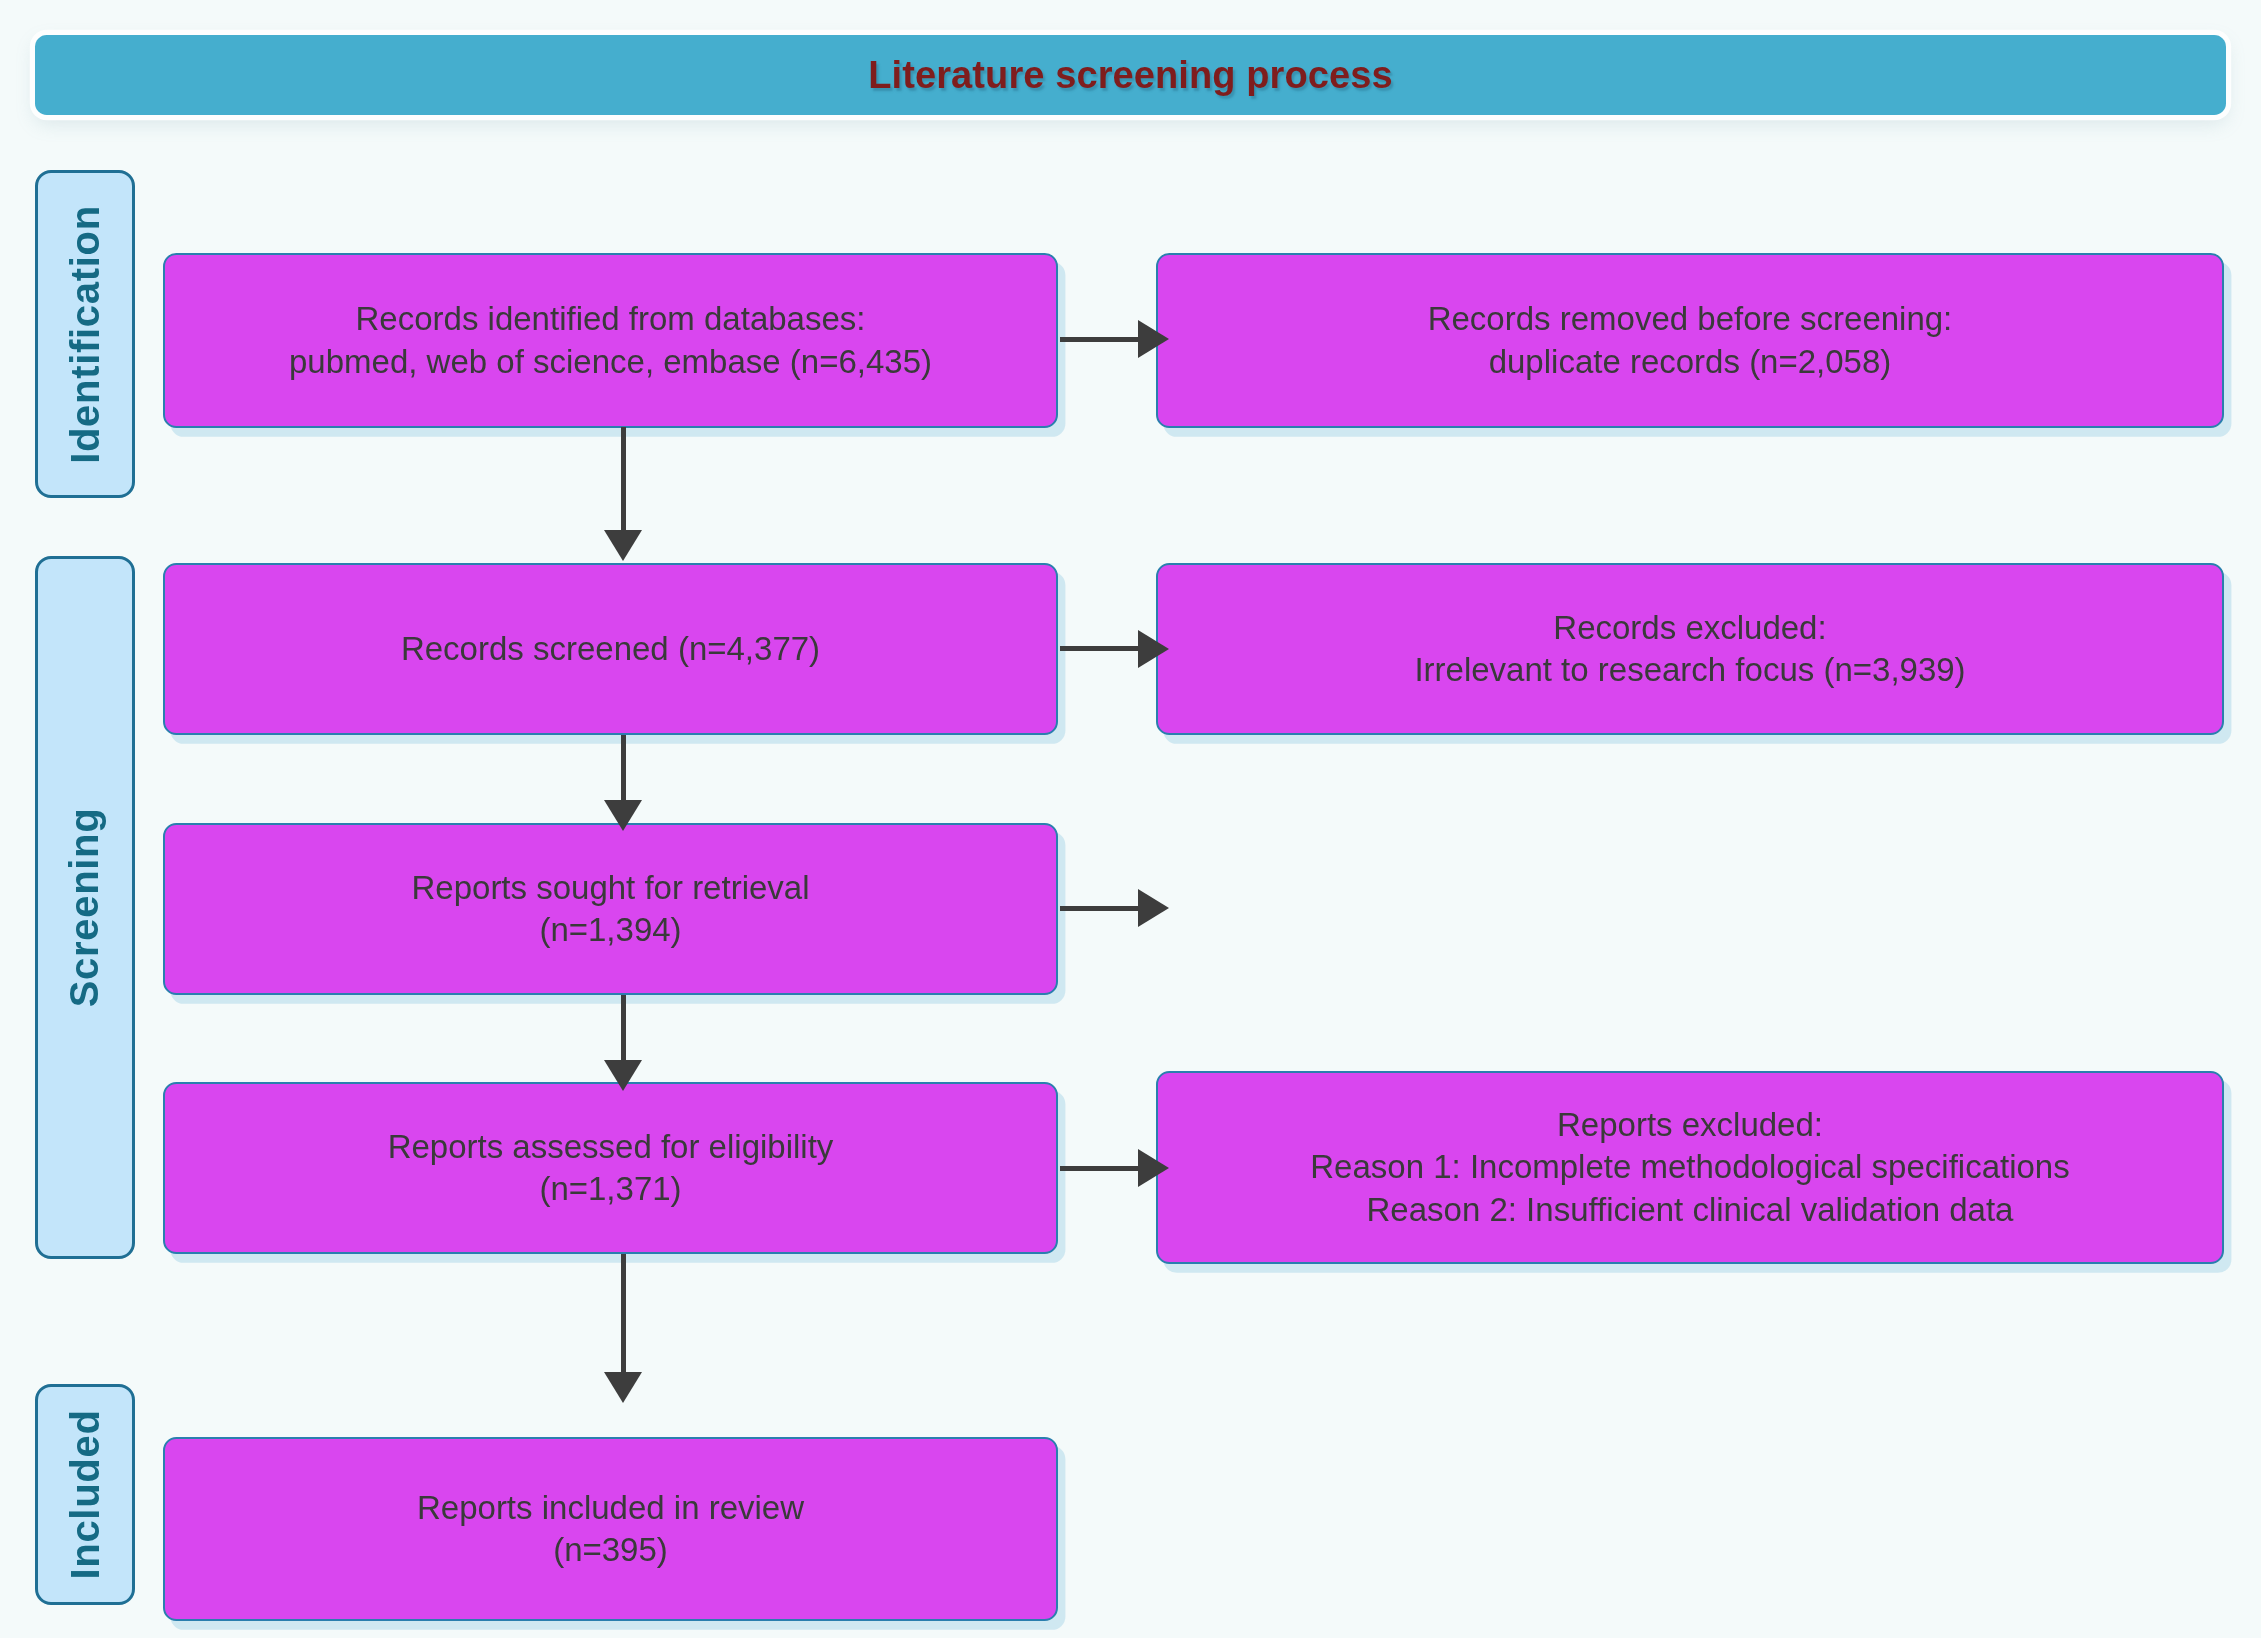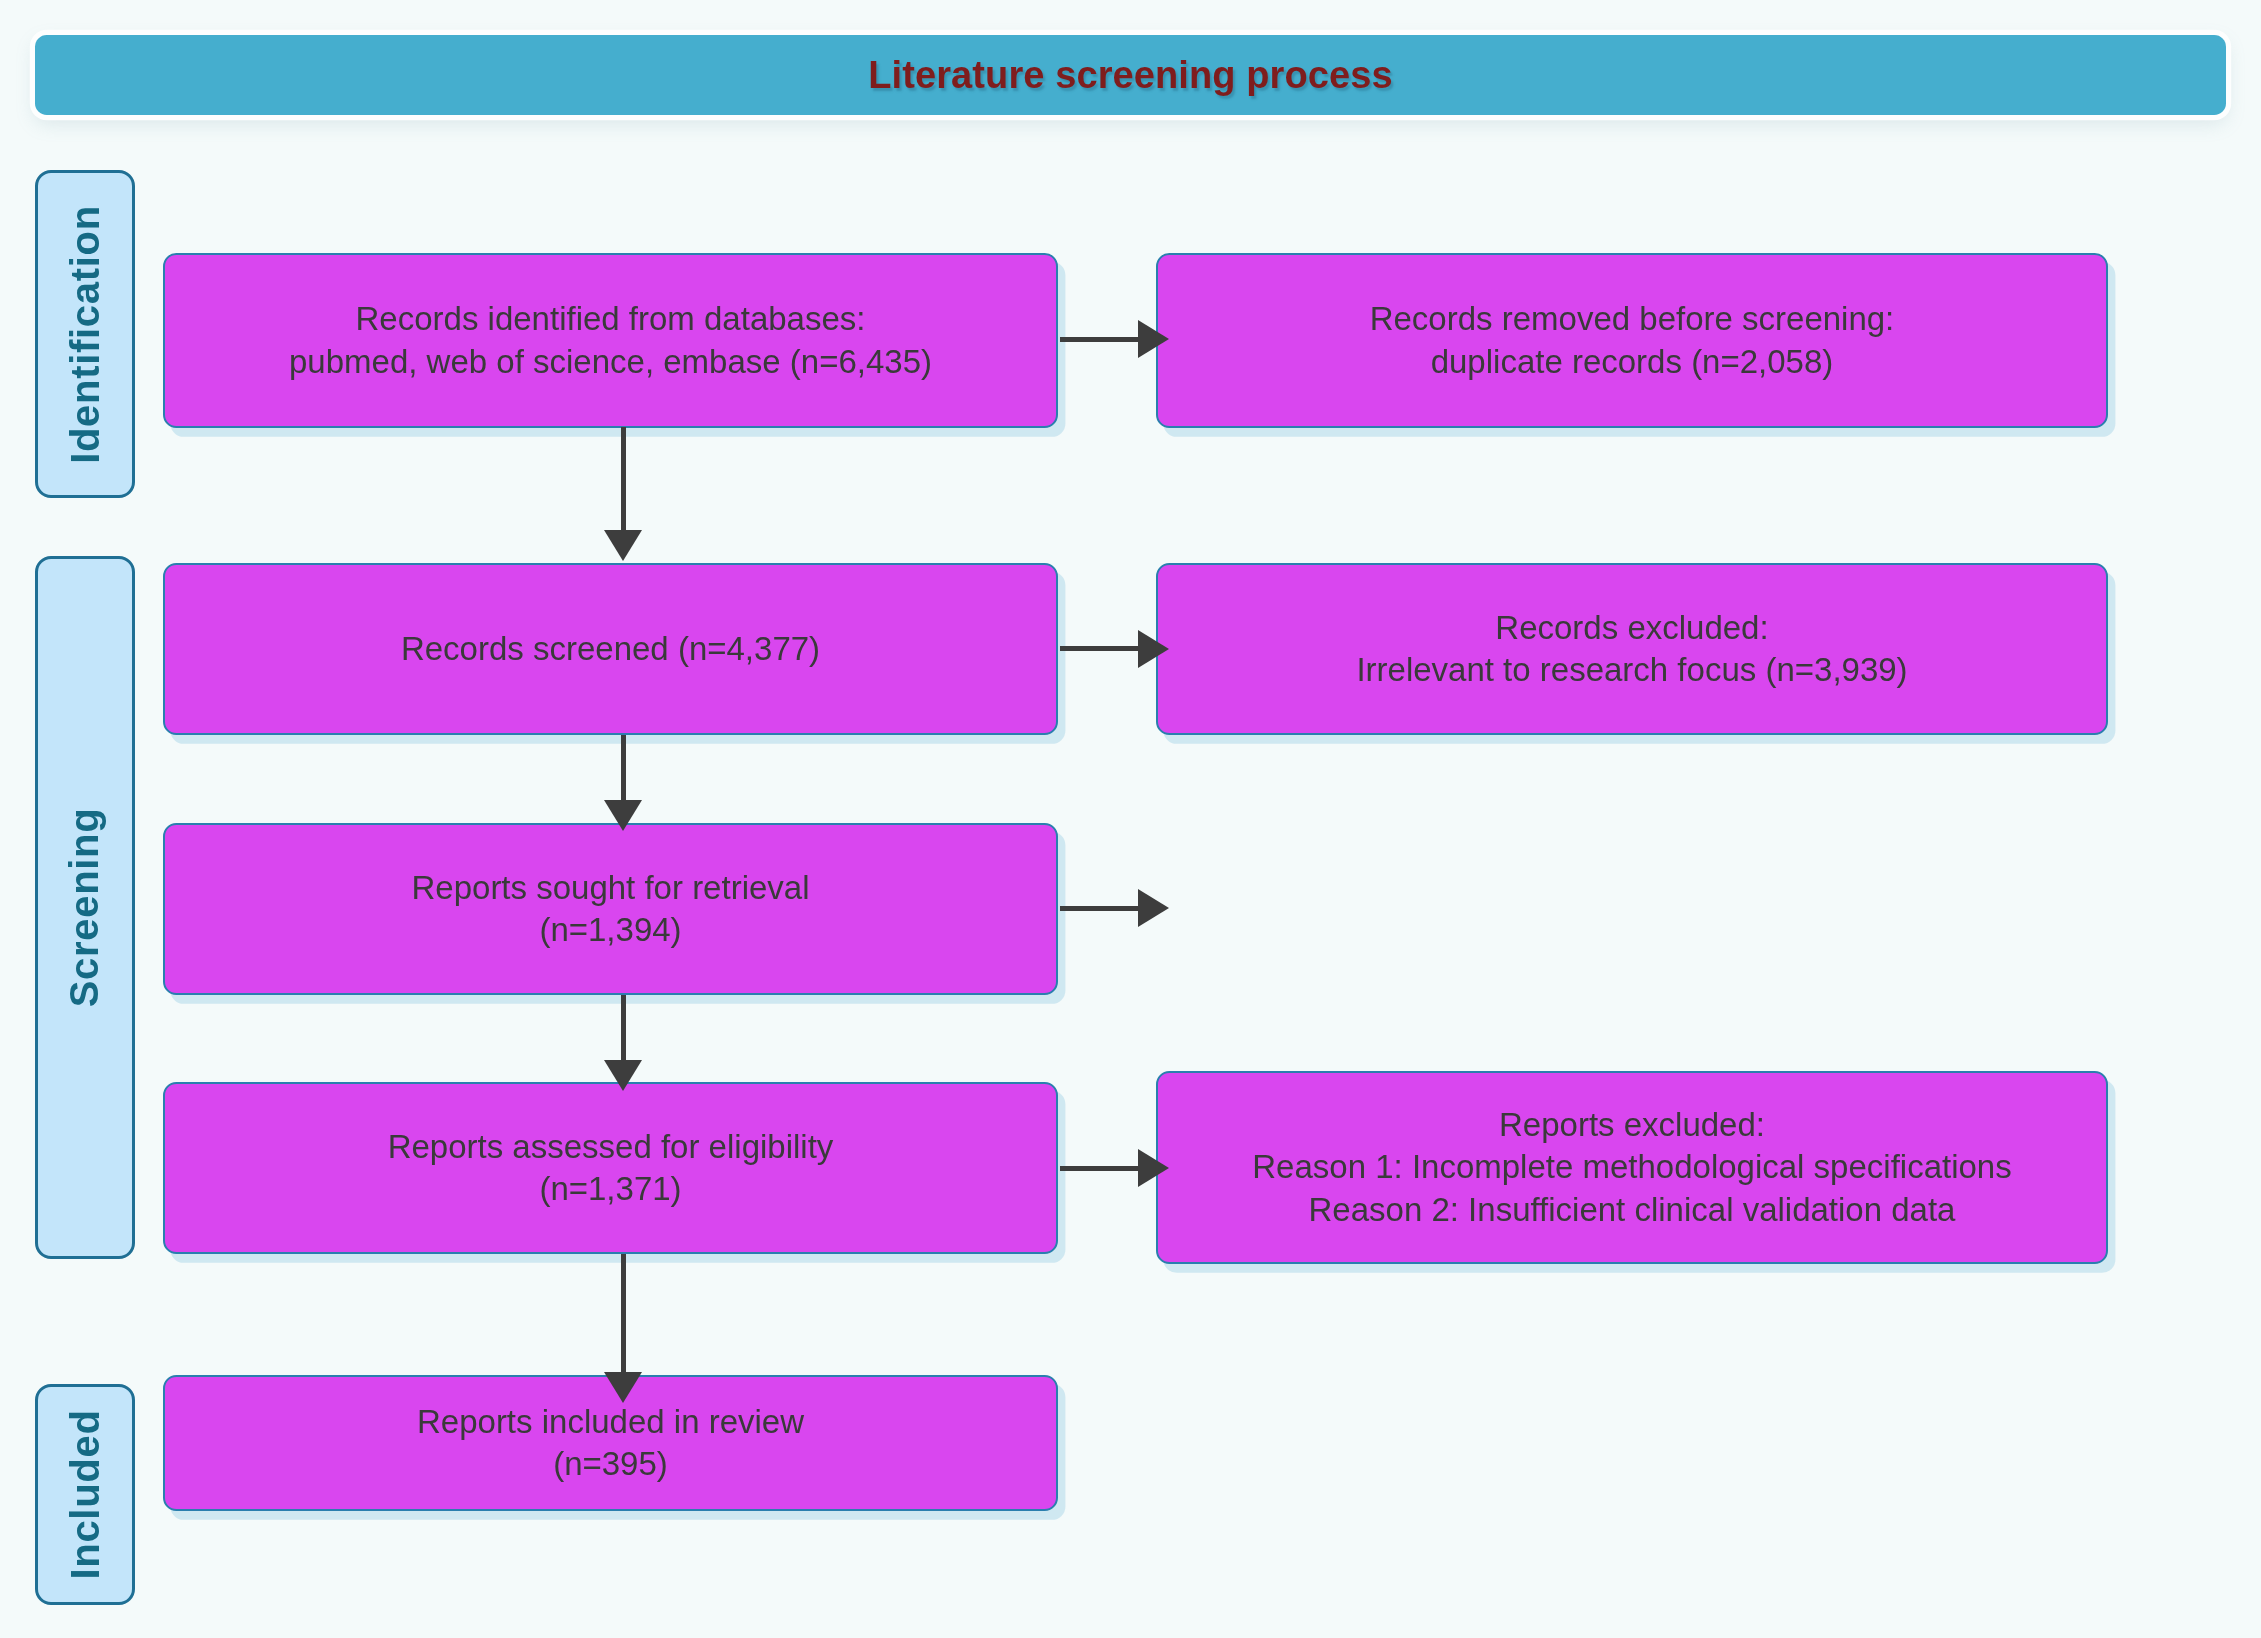--- a/index.html
+++ b/index.html
@@ -88,31 +88,31 @@
   .fbox-text {
     color: #3a3a3a;
     font-size: 33px;
     line-height: 1.28;
     white-space: pre-line;
   }
 
   
   .col-left  { left: 163px;  width: 895px; }
   
-  .col-right { left: 1156px; width: 952px; align-items: center; }
+  .col-right { left: 1156px; width: 1068px; align-items: center; }
 
   #box-identified   { top: 253px;  height: 175px; }
   #box-removed      { top: 253px;  height: 175px; }
   #box-screened     { top: 563px;  height: 172px; }
   #box-excluded-1   { top: 563px;  height: 172px; }
   #box-sought       { top: 823px; height: 172px; }
   #box-notretrieved { top: 823px; height: 172px; }
   #box-assessed     { top: 1082px; height: 172px; }
   #box-excluded-2   { top: 1071px; height: 193px; }
-  #box-included     { top: 1375px; height: 136px; }
+  #box-included     { top: 1437px; height: 184px; }
 
   
   .vline {
     position: absolute;
     left: 621px;
     width: 5.2px;
     background: #3d3d3d;
   }
   .vhead {
     position: absolute;

